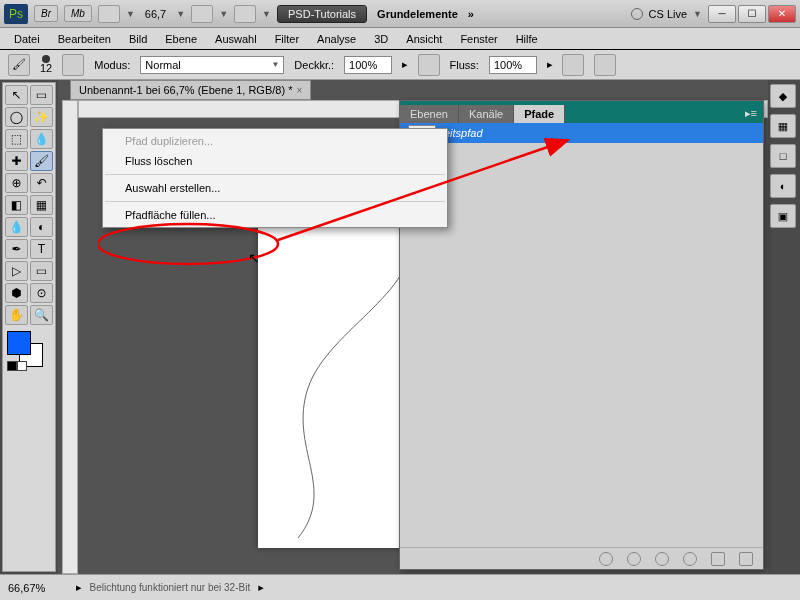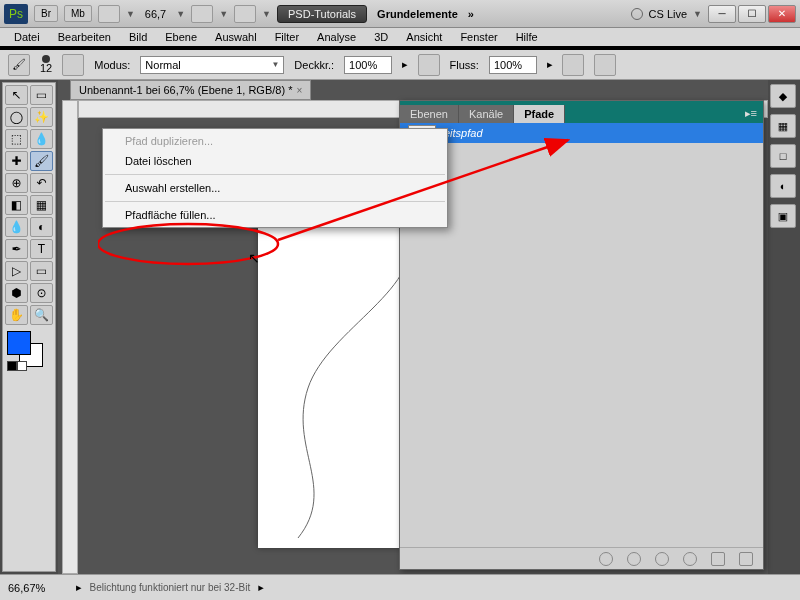--- a/index.html
+++ b/index.html
@@ -1,30 +1,30 @@
 <!DOCTYPE html>
 <html><head>
 <meta charset="utf-8">
 <style>
 * { margin: 0; padding: 0; box-sizing: border-box; font-family: "Segoe UI", Tahoma, sans-serif; font-size: 11px; }
 body { background: #4a4a4a; width: 800px; height: 600px; overflow: hidden; position: relative; }
 .titlebar { height: 28px; background: linear-gradient(#d8d8d8,#bdbdbd); display: flex; align-items: center; padding: 0 4px; gap: 6px; border-bottom: 1px solid #888; }
 .ps-logo { width: 24px; height: 20px; background: #1a3d6b; color: #84cc16; display: flex; align-items: center; justify-content: center; font-weight: normal; font-size: 12px; border-radius: 2px; }
-.title-chip { padding: 2px 6px; background: #cfcfcf; border: 1px solid #999; border-radius: 2px; font-size: 10px; }
+.title-chip { padding: 2px 6px; background: #cfcfcf; border: 1px solid #999; border-radius: 2px; font-size: 10px; font-style: italic; }
 .title-icon { width: 22px; height: 18px; background: #d2d2d2; border: 1px solid #999; border-radius: 2px; }
 .zoom-display { font-size: 11px; padding: 0 4px; }
 .chevron-down { font-size: 9px; color: #555; }
 .title-btn { padding: 2px 10px; background: linear-gradient(#5a5a5a,#3a3a3a); color: #eee; border: 1px solid #222; border-radius: 3px; font-size: 11px; }
 .title-plain { padding: 2px 4px; font-weight: bold; }
 .spacer { flex: 1; }
 .win-btns { display: flex; gap: 2px; }
 .win-btn { width: 28px; height: 18px; border: 1px solid #888; border-radius: 2px; display: flex; align-items: center; justify-content: center; font-size: 10px; }
 .win-min, .win-max { background: linear-gradient(#efefef,#d0d0d0); }
 .win-close { background: linear-gradient(#e88,#c33); color: #fff; }
-.menubar { height: 22px; background: #d8d8d8; display: flex; align-items: center; padding: 0 6px; gap: 2px; border-bottom: 4px solid #000000; }
+.menubar { height: 22px; background: #d8d8d8; display: flex; align-items: center; padding: 0 6px; gap: 2px; border-bottom: 1px solid #000000; }
 .menu-item { padding: 2px 8px; }
 .optionsbar { height: 30px; background: #d8d8d8; display: flex; align-items: center; padding: 0 8px; gap: 10px; border-bottom: 1px solid #999; }
 .opt-icon { width: 22px; height: 22px; background: #cfcfcf; border: 1px solid #999; border-radius: 2px; display:flex; align-items:center; justify-content:center; }
 .brush-size { display:flex; flex-direction:column; align-items:center; line-height:1; }
 .brush-dot { width:8px; height:8px; background:#333; border-radius:50%; }
 .opt-label { font-size: 11px; }
 .opt-select { width: 144px; height: 18px; background: #fff; border: 1px solid #888; padding: 0 4px; display:flex; align-items:center; justify-content:space-between; }
 .opt-select::after { content:"▼"; font-size:8px; color:#555; }
 .opt-input { width: 48px; height: 18px; background: #fff; border: 1px solid #888; padding: 0 4px; display:flex; align-items:center; }
 .workspace { position: absolute; top: 80px; left: 0; right: 0; bottom: 26px; display: flex; }
@@ -228,21 +228,21 @@
     <div class="pf-icon"></div>
     <div class="pf-icon"></div>
     <div class="pf-icon"></div>
     <div class="pf-icon" style="border-radius:2px"></div>
     <div class="pf-icon" style="border-radius:2px"></div>
   </div>
 </div>
 
 <div class="context-menu">
   <div class="ctx-item disabled">Pfad duplizieren...</div>
-  <div class="ctx-item">Datei löschen</div>
+  <div class="ctx-item">Fluss löschen</div>
   <div class="ctx-sep"></div>
   <div class="ctx-item">Auswahl erstellen...</div>
   <div class="ctx-sep"></div>
   <div class="ctx-item">Pfadfläche füllen...</div>
 </div>
 
 <div class="cursor">↖</div>
 
 <svg class="annotation" viewBox="0 0 490 150">
   <ellipse cx="90" cy="128" rx="90" ry="20" fill="none" stroke="#e00" stroke-width="2.5"></ellipse>

